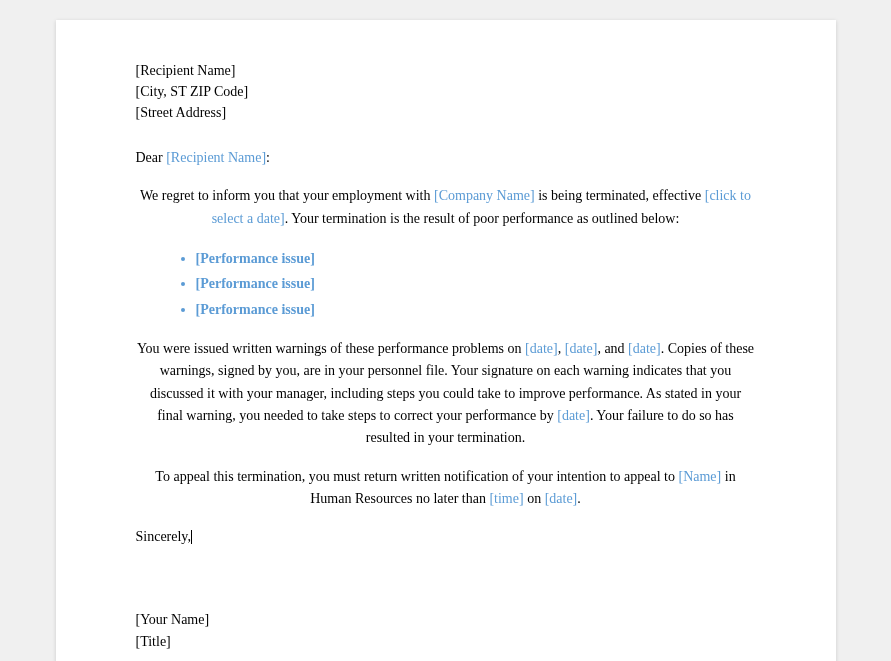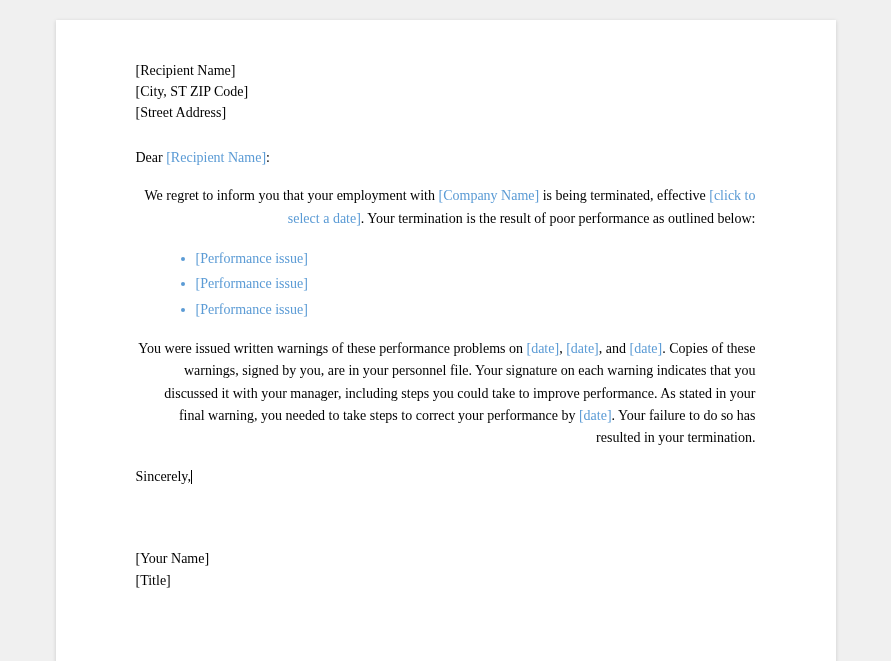--- a/index.html
+++ b/index.html
@@ -39,31 +39,32 @@
     }
 
     .salutation {
       margin-bottom: 16px;
       line-height: 1.6;
     }
 
     .paragraph {
       margin-bottom: 16px;
       line-height: 1.6;
-      text-align: right;
+      text-align: center;
     }
 
     .placeholder {
       color: #5b9bd5;
     }
 
     .bullet-list {
       margin: 8px 0 16px 60px;
       list-style-type: disc;
       line-height: 1.8;
+      font-weight: bold;
     }
 
     .bullet-list li {
       color: #5b9bd5;
     }
 
     .sincerely {
       margin-top: 16px;
       margin-bottom: 60px;
       line-height: 1.6;
@@ -111,20 +112,23 @@
   <ul class="bullet-list">
     <li><span class="placeholder">[Performance issue]</span></li>
     <li><span class="placeholder">[Performance issue]</span></li>
     <li><span class="placeholder">[Performance issue]</span></li>
   </ul>
 
   <div class="paragraph">
     <span>You were issued written warnings of these performance problems on </span><span class="placeholder">[date]</span><span>, </span><span class="placeholder">[date]</span><span>, and </span><span class="placeholder">[date]</span><span>. Copies of these warnings, signed by you, are in your personnel file. Your signature on each warning indicates  that you discussed it with your manager, including  steps you could take to improve performance. As stated in your final warning, you needed to take steps to correct your performance by </span><span class="placeholder">[date]</span><span>. Your failure to do so has resulted in your termination.</span>
   </div>
 
+  <div class="paragraph">
+    <span>To appeal this termination, you must  return written notification of your intention to appeal to </span><span class="placeholder">[Name]</span><span> in Human Resources no later than </span><span class="placeholder">[time]</span><span> on </span><span class="placeholder">[date]</span><span>.</span>
+  </div>
 
   <div class="sincerely">
     <span>Sincerely,</span><span class="cursor"></span>
   </div>
 
   <div class="signature-block">
     <div>[Your Name]</div>
     <div>[Title]</div>
   </div>
 

